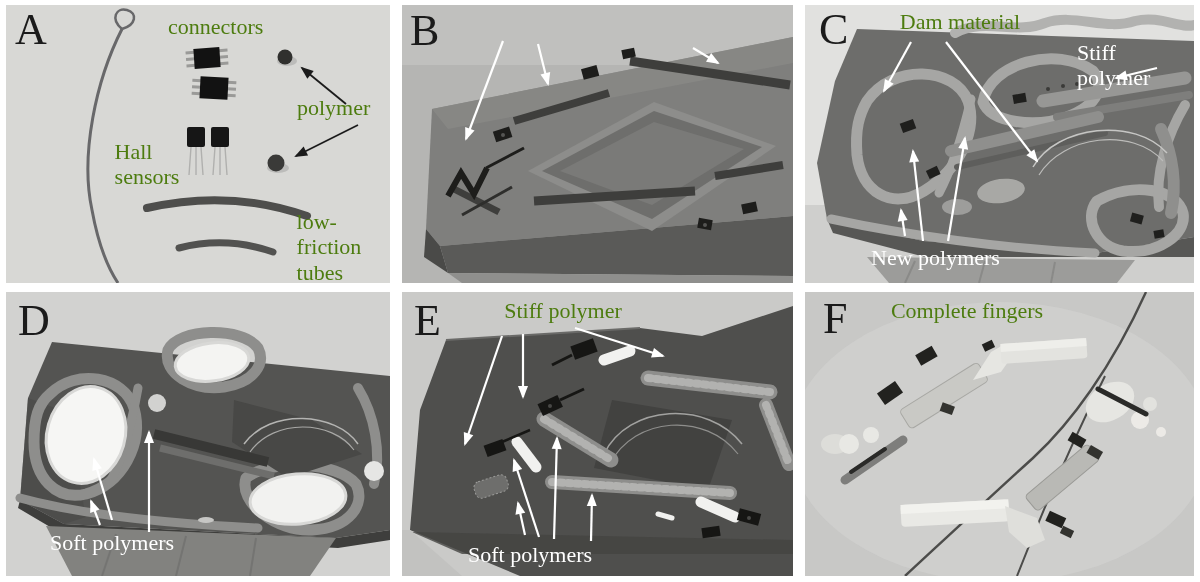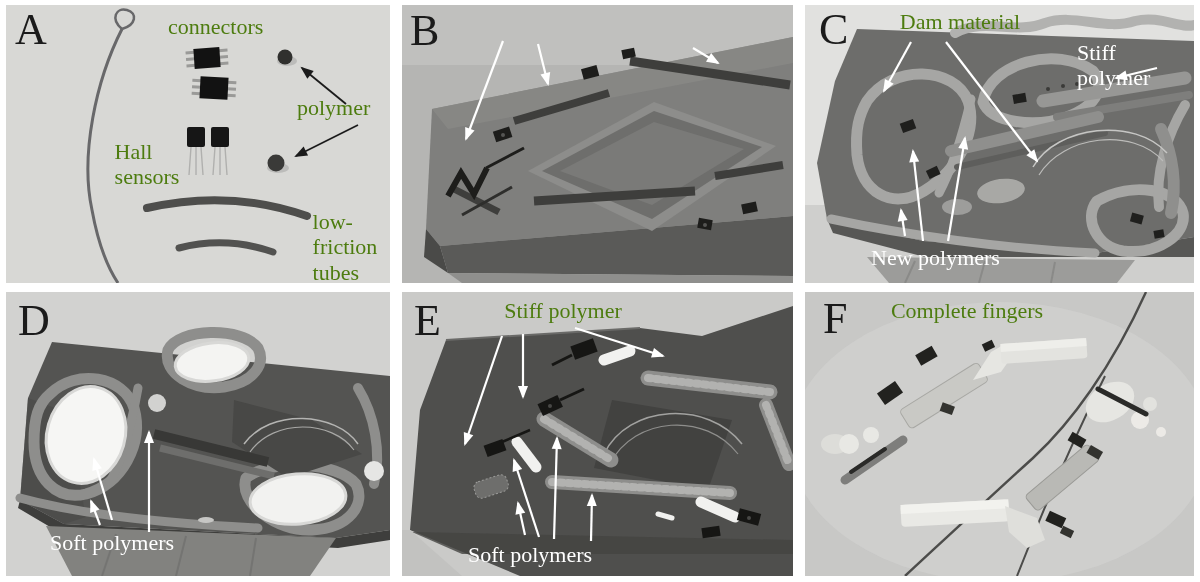--- a/index.html
+++ b/index.html
@@ -78,21 +78,21 @@
       <g stroke="#1b1b1b" stroke-width="1.8">
         <line x1="340" y1="99" x2="296" y2="63" marker-end="url(#ab)"></line>
         <line x1="352" y1="120" x2="290" y2="151" marker-end="url(#ab)"></line>
       </g>
     </svg>
     <div class="letter" style="left:9px;top:6px;">A</div>
     <div class="lbl" style="left:162px;top:9px;">connectors</div>
     <div class="lbl ctr" style="left:141px;top:102px;margin-top:32px;">Hall
 sensors</div>
     <div class="lbl" style="left:291px;top:90px;">polymer</div>
-    <div class="lbl ctr" style="left:339px;top:204px;">low-friction
+    <div class="lbl ctr" style="left:323px;top:204px;">low-friction
 tubes</div>
   </div>
 
   <div class="panel" style="left:402px;top:5px;width:391px;height:278px;">
     <svg class="photo" width="391" height="278" viewBox="0 0 391 278">
       <rect width="391" height="278" fill="#b5b5b3"></rect>
       <rect width="391" height="60" fill="#c0c0be"></rect>
       <g>
         <polygon points="30,104 391,32 391,211 38,241 24,224" fill="#7f7f7d"></polygon>
         <polygon points="30,104 391,32 391,58 46,124" fill="#8a8a88" opacity="0.7"></polygon>

